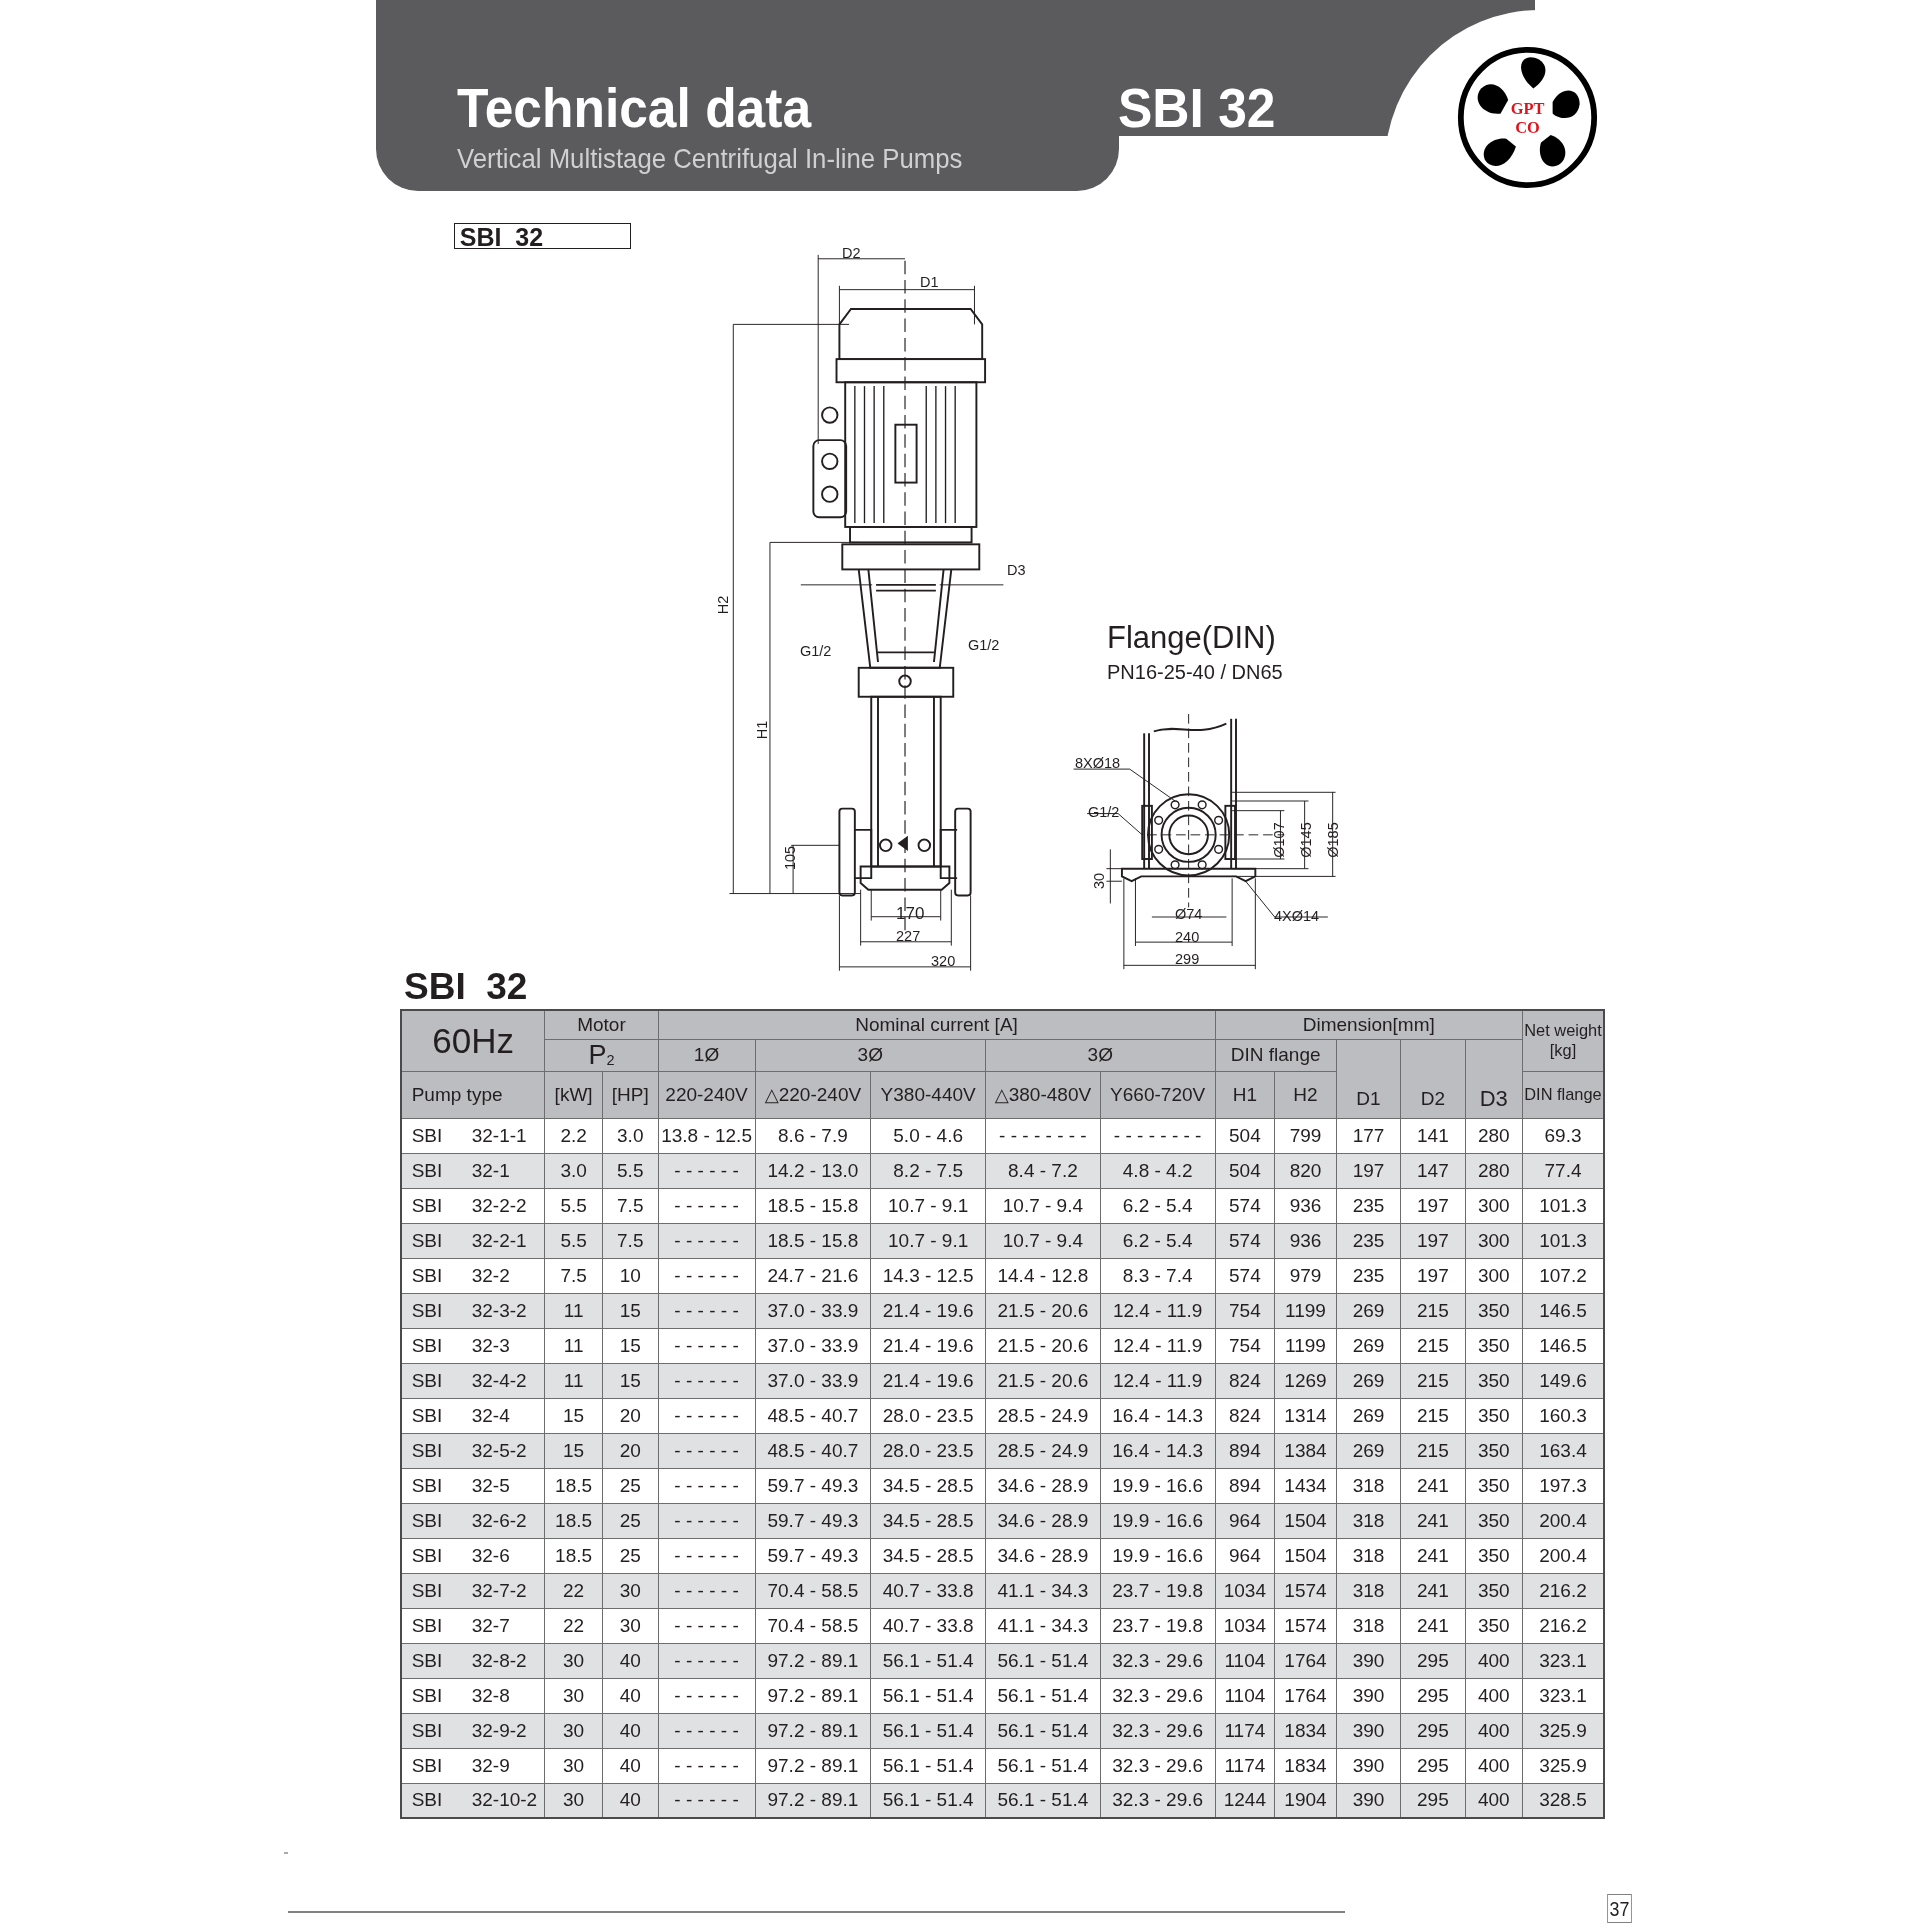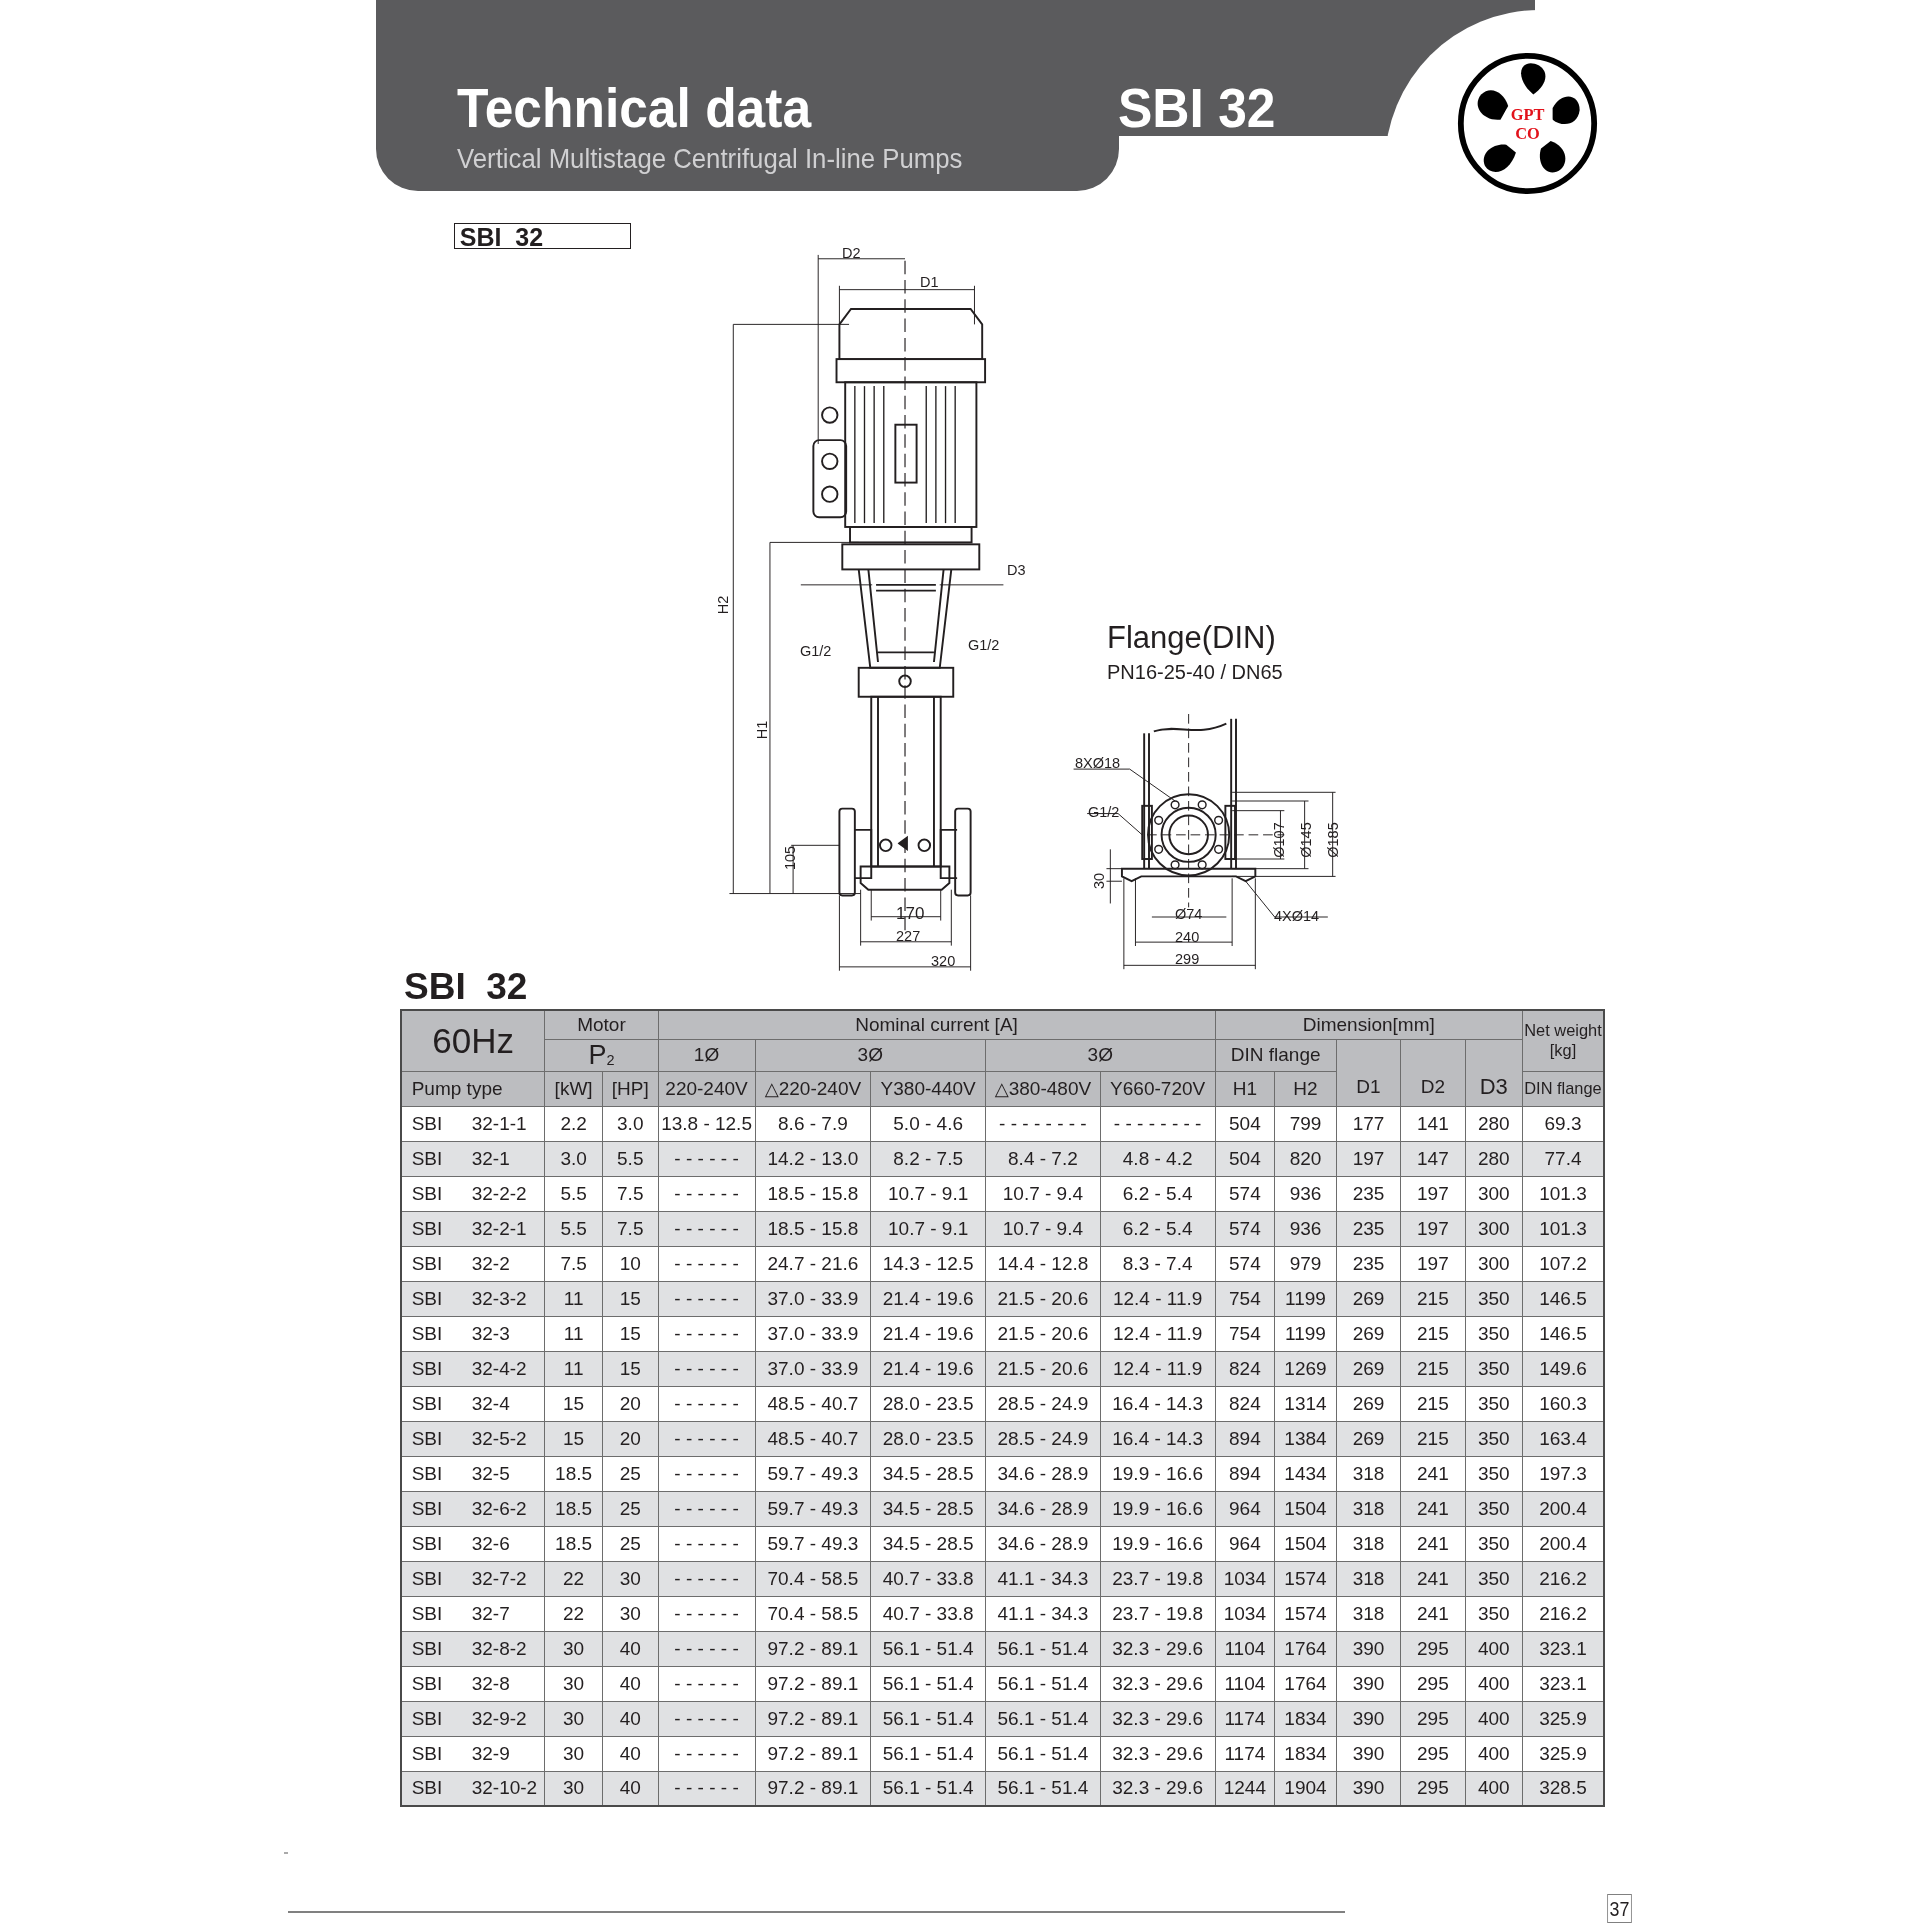--- a/index.html
+++ b/index.html
@@ -7,21 +7,21 @@
 
   
   .hdr-band { position:absolute; left:376px; top:0; width:1159px; height:136px; background:#5b5b5d; }
   .hdr-tab { position:absolute; left:376px; top:0; width:743px; height:191px; background:#5b5b5d; border-bottom-left-radius:42px; border-bottom-right-radius:42px; }
   .hdr-curve { position:absolute; left:1385px; top:9.7px; width:309px; height:309px; border-radius:50%; background:#fff; }
   .hdr-title { position:absolute; left:457px; top:75px; font-size:56px; font-weight:bold; color:#fff; letter-spacing:0; transform:scaleX(0.92); transform-origin:left; white-space:nowrap; }
   .hdr-sub { position:absolute; left:457px; top:143px; font-size:28px; color:#d0d0d2; transform:scaleX(0.92); transform-origin:left; white-space:nowrap; }
   .hdr-model { position:absolute; left:1118px; top:75px; font-size:56px; font-weight:bold; color:#fff; transform:scaleX(0.92); transform-origin:left; white-space:nowrap; }
 
   
-  .logo { position:absolute; left:1456px; top:52px; width:143px; height:143px; }
+  .logo { position:absolute; left:1456px; top:46px; width:143px; height:143px; }
   .logo-text { position:absolute; left:0; width:143px; text-align:center; font-family:"Liberation Serif", serif; font-weight:bold; color:#e2121b; font-size:16.4px; line-height:19.3px; }
 
   
   .model-box { position:absolute; left:454px; top:223px; width:177px; height:26px; border:1.4px solid #231f20; font-size:25px; font-weight:bold; line-height:26px; padding-left:4.8px; box-sizing:border-box; white-space:pre; }
 
   
   .drawing { position:absolute; }
   .flange-title { position:absolute; left:1107px; top:620px; font-size:31px; color:#231f20; }
   .flange-sub { position:absolute; left:1107px; top:661px; font-size:20px; color:#231f20; }
 
@@ -269,21 +269,21 @@
     <tr style="height:29px;">
       <th colspan="2" class="p2"><span>P</span><sub>2</sub></th>
       <th>1Ø</th>
       <th colspan="2">3Ø</th>
       <th colspan="2">3Ø</th>
       <th colspan="2">DIN flange</th>
       <th rowspan="2" style="vertical-align:bottom; padding-bottom:7.7px;"><span>D1</span></th>
       <th rowspan="2" style="vertical-align:bottom; padding-bottom:7.7px;"><span>D2</span></th>
       <th rowspan="2" class="d3" style="vertical-align:bottom; padding-bottom:5.8px;"><span>D3</span></th>
     </tr>
-    <tr style="height:35px;">
+    <tr style="height:47px;">
       <th class="pt-cell">Pump type</th>
       <th>[kW]</th>
       <th>[HP]</th>
       <th>220-240V</th>
       <th><span class="tri">△</span><span>220-240V</span></th>
       <th><span>Y</span><span>380-440V</span></th>
       <th><span class="tri">△</span><span>380-480V</span></th>
       <th><span>Y</span><span>660-720V</span></th>
       <th>H1</th>
       <th>H2</th>

